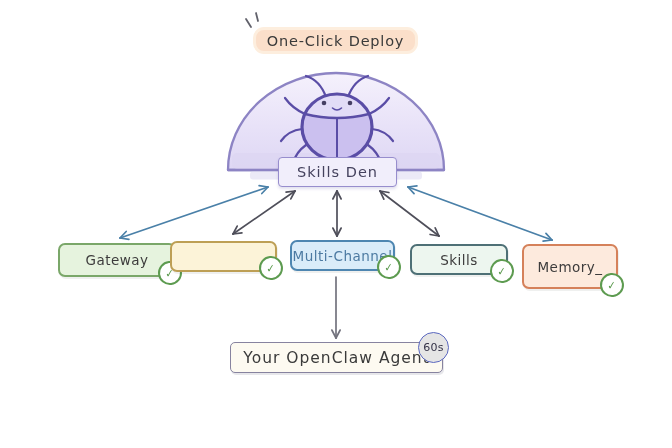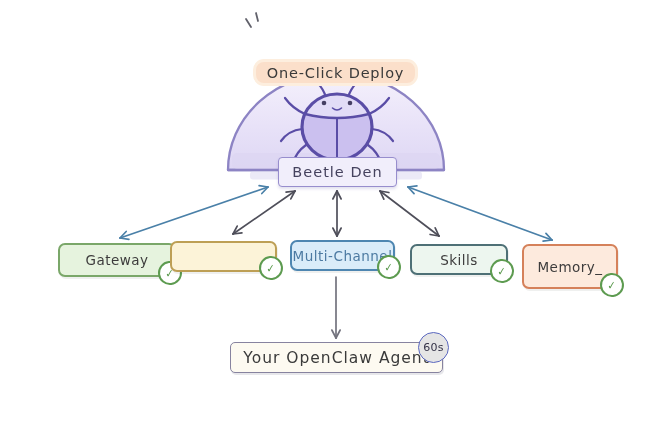--- a/index.html
+++ b/index.html
@@ -7,21 +7,21 @@
     position:relative; width:672px; height:448px; background:#ffffff;
     font-family:"DejaVu Sans", sans-serif; overflow:hidden;
   }
   .gfx { position:absolute; left:0; top:0; z-index:1; }
   .hit { position:absolute; z-index:2; box-sizing:border-box; }
 
   .title-badge {
     left:253px; top:27px; width:165px; height:27px;
     background:#fbdfca; border:3px solid #fdeede; border-radius:11px;
     display:flex; align-items:center; justify-content:center;
-    font-size:14.5px; color:#3a3a3a; letter-spacing:0.8px;margin-top:32px;
+    font-size:14.5px; color:#3a3a3a; letter-spacing:0.8px;
   }
   .den-box {
     left:278px; top:157px; width:119px; height:30px;
     background:#f1eefb; border:1.6px solid #978dcd; border-radius:4px;
     display:flex; align-items:center; justify-content:center;
     font-size:14.5px; color:#45425e; letter-spacing:1px;
     box-shadow:0 2px 3px rgba(90,80,160,0.18);
   }
   .node {
     border:2px solid; border-radius:7px;
@@ -141,21 +141,21 @@
           <line x1="336" y1="338" x2="331.84398742012667" y2="330.01704569498645"></line>
         </g>
       </g>
   </svg>
 
   <div class="hit title-badge">
     <span>One-Click Deploy</span>
   </div>
 
   <div class="hit den-box">
-    <span>Beetle Den</span>
+    <span>Skills Den</span>
   </div>
 
   <div class="hit node" style="left: 58px; top: 243px; width: 118px; height: 34px; background-color: rgb(230, 243, 222); border-color: rgb(122, 167, 105); color: rgb(61, 60, 60);">
     <span>Gateway</span>
     <span class="check-badge" style="color: rgb(93, 155, 80); border-color: rgb(93, 155, 80);">✓</span>
   </div>
 
   <div class="hit node" style="left: 170px; top: 241px; width: 107px; height: 31px; background-color: rgb(252, 243, 216); border-color: rgb(189, 159, 85); color: rgb(61, 60, 60);">
     <span class="check-badge" style="color: rgb(93, 155, 80); border-color: rgb(93, 155, 80);">✓</span>
   </div>

